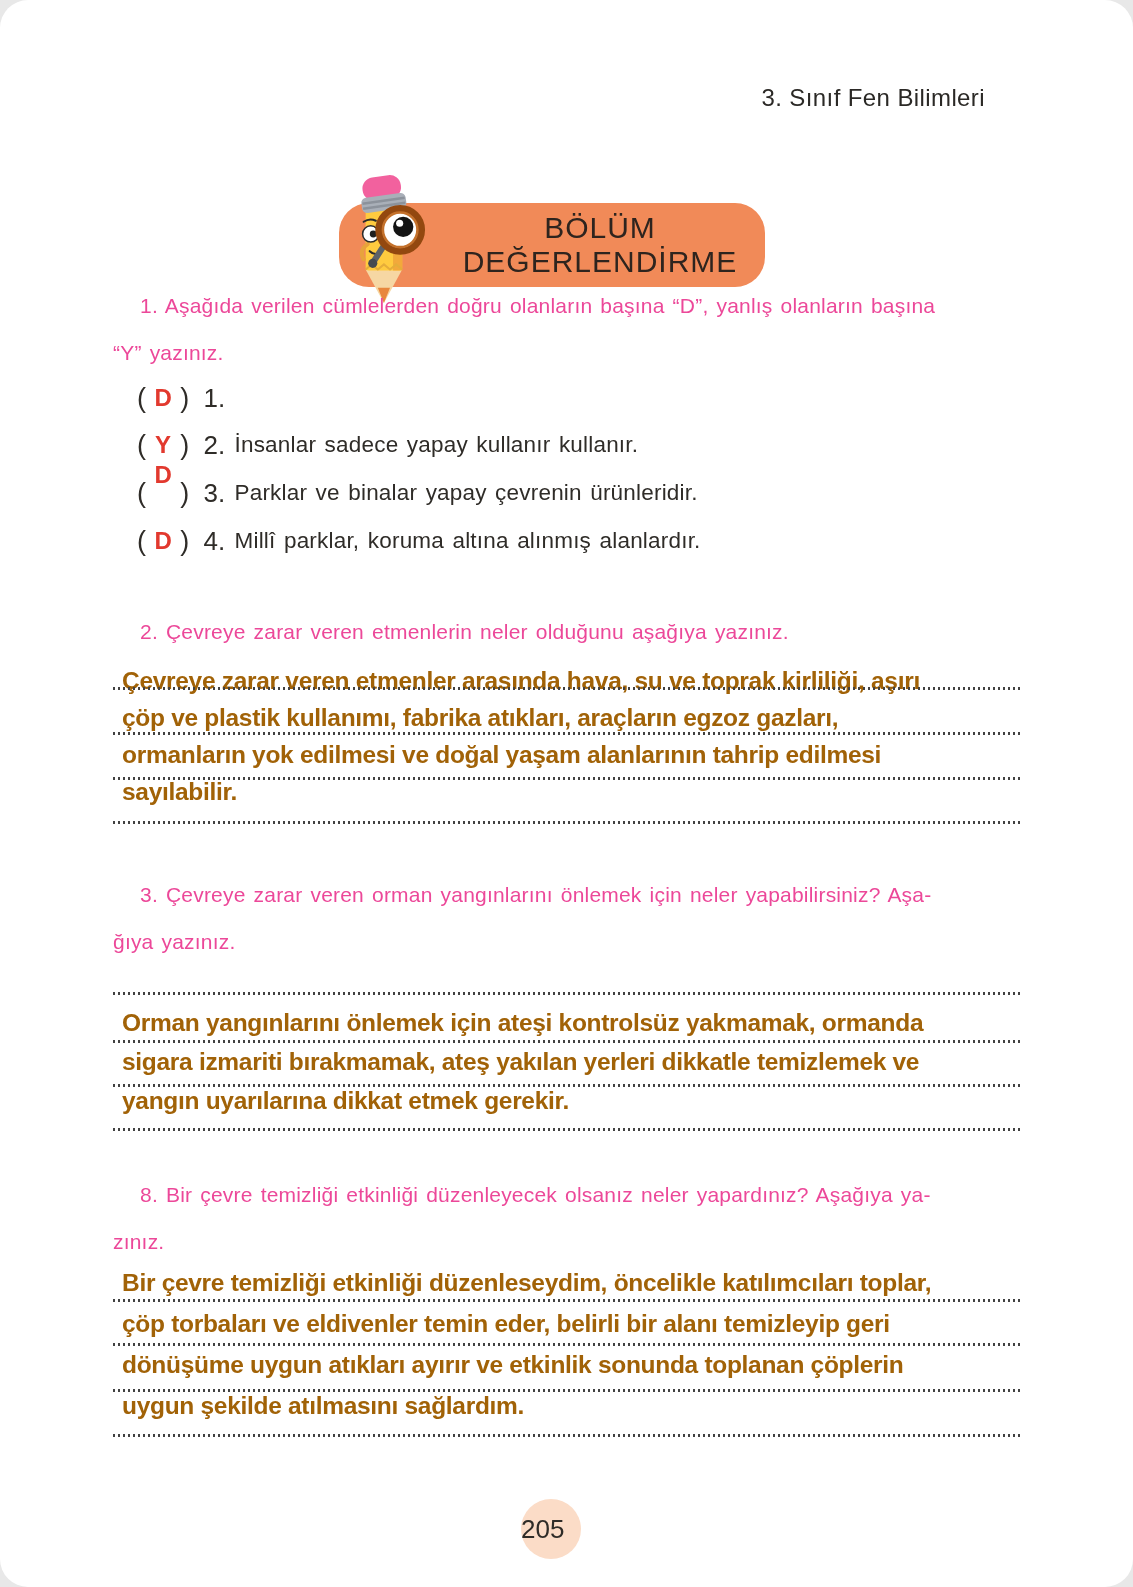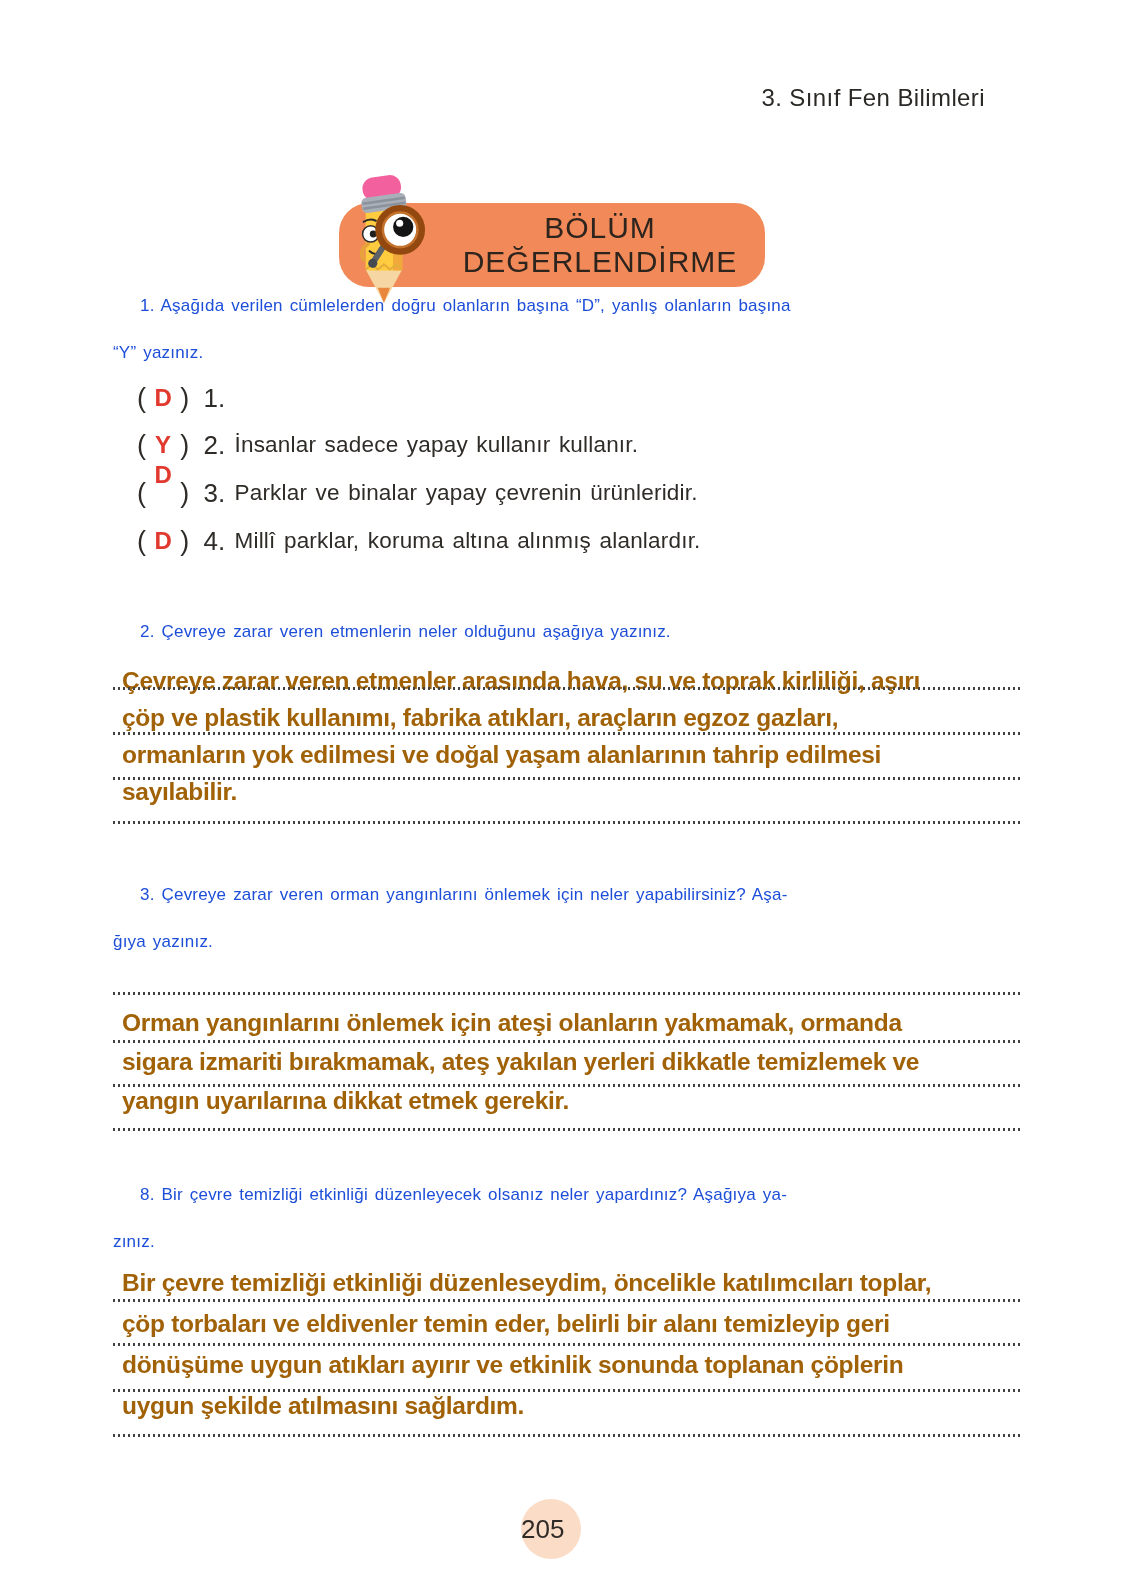--- a/index.html
+++ b/index.html
@@ -1,20 +1,20 @@
 <!DOCTYPE html>
 <html><head>
 <meta charset="utf-8">
 <style>
   * { margin:0; padding:0; box-sizing:border-box; }
   html,body { background:#e8e8e8; }
   .page {
     position:relative; width:1133px; height:1587px; margin:0 auto;
     background:#ffffff; overflow:hidden;
-    font-family:"Liberation Sans", sans-serif; color:#2f2c28;
+    font-family:"Liberation Sans", sans-serif; color:#2f2c28;border-radius:28px;
   }
 
   
   .header {
     position:absolute; top:84px; right:148px;
     font-size:24px; letter-spacing:0.4px; color:#2b2926;
   }
 
   
   .banner {
@@ -24,22 +24,22 @@
   }
   .banner-label {
     margin-left:96px; flex:1; text-align:center;
     font-size:30px; letter-spacing:1px; color:#2e241e;
   }
   .mascot { position:absolute; left:0px; top:-30px; width:100px; height:132px; }
 
   
   .q {
     position:absolute; left:113px; width:940px;
-    font-size:17px; line-height:47px; letter-spacing:0.2px; word-spacing:2px;
-    white-space:pre-line; color:#1d4ed8;
+    font-size:21px; line-height:47px; letter-spacing:0.2px; word-spacing:2px;
+    white-space:pre-line; color:#ec4899;
   }
   .q.indent { text-indent:27px; }
 
   
   .tf-row {
     position:absolute; left:137px; height:36px;
     display:flex; align-items:center;
     font-size:22.5px; letter-spacing:0.2px; word-spacing:2px;
   }
   .paren { font-size:27px; font-weight:300; color:#2f2c28; }
@@ -154,21 +154,21 @@
   </div>
 
   <div class="q indent" style="top:608px;">2. Çevreye zarar veren etmenlerin neler olduğunu aşağıya yazınız.</div>
   <div class="ans" id="a2">Çevreye zarar veren etmenler arasında hava, su ve toprak kirliliği, aşırı
 çöp ve plastik kullanımı, fabrika atıkları, araçların egzoz gazları,
 ormanların yok edilmesi ve doğal yaşam alanlarının tahrip edilmesi
 sayılabilir.</div>
 
   <div class="q indent" style="top:871px;">3.  Çevreye zarar veren orman yangınlarını önlemek için neler yapabilirsiniz? Aşa-
 ğıya yazınız.</div>
-  <div class="ans" id="a3">Orman yangınlarını önlemek için ateşi olanların yakmamak, ormanda
+  <div class="ans" id="a3">Orman yangınlarını önlemek için ateşi kontrolsüz yakmamak, ormanda
 sigara izmariti bırakmamak, ateş yakılan yerleri dikkatle temizlemek ve
 yangın uyarılarına dikkat etmek gerekir.</div>
 
   <div class="q indent" style="top:1171px;">8. Bir çevre temizliği etkinliği düzenleyecek olsanız neler yapardınız? Aşağıya ya-
 zınız.</div>
   <div class="ans" id="a4">Bir çevre temizliği etkinliği düzenleseydim, öncelikle katılımcıları toplar,
 çöp torbaları ve eldivenler temin eder, belirli bir alanı temizleyip geri
 dönüşüme uygun atıkları ayırır ve etkinlik sonunda toplanan çöplerin
 uygun şekilde atılmasını sağlardım.</div>
 

